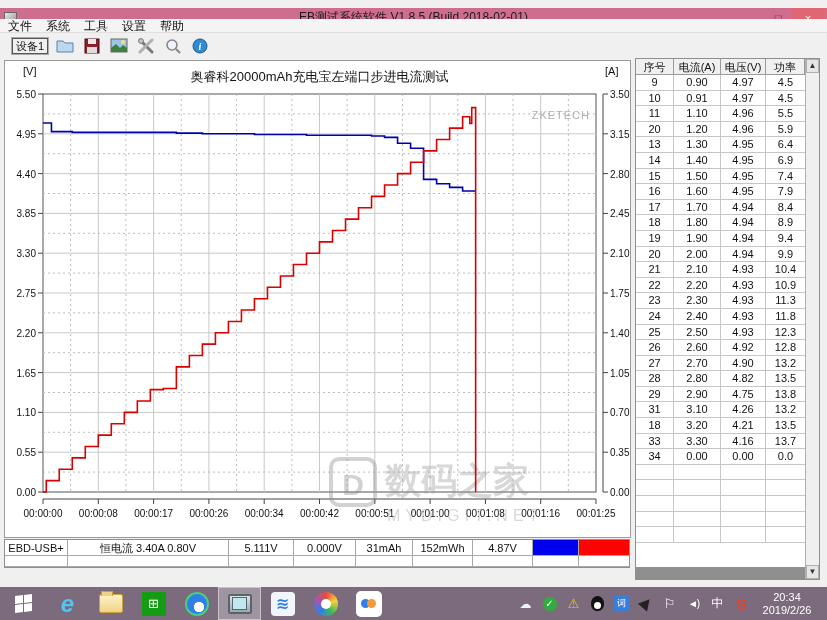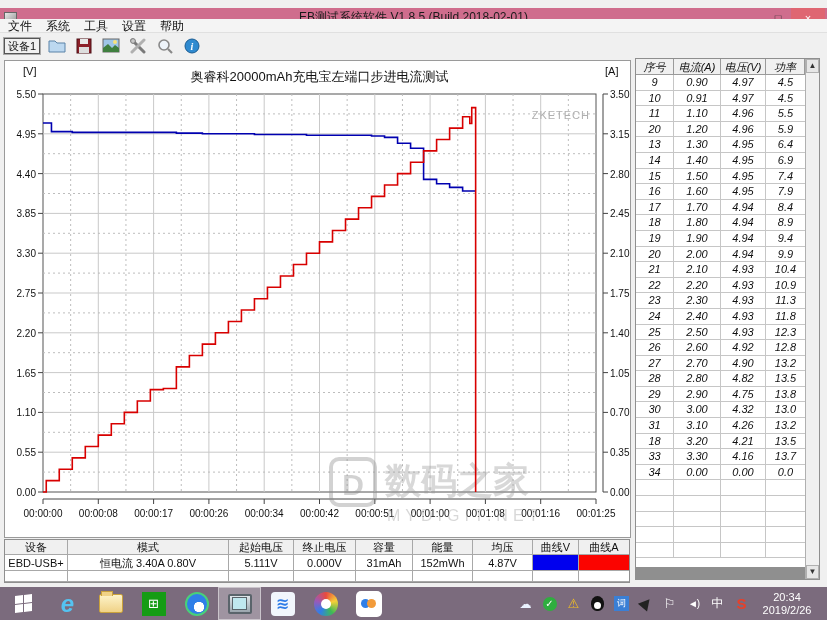--- a/index.html
+++ b/index.html
@@ -12,32 +12,32 @@
   .title-text { position:absolute; left:0; right:0; text-align:center; font-size:12px; color:#1a1a1a; }
   .win-buttons { position:absolute; right:2px; top:0; height:19px; display:flex; }
   .win-btn { width:26px; height:19px; display:flex; align-items:center; justify-content:center; font-size:11px; color:#333; cursor:default; }
   .win-btn.close { background:#df6672; color:#fff; width:34px; }
 
   
   .menubar { position:absolute; left:0; top:19px; width:827px; height:14px; background:#f4f4f4; display:flex; align-items:center; gap:14px; padding-left:8px; border-bottom:1px solid #e0e0e0;text-align:center; }
   .menu-item { font-size:12px; color:#111; line-height:14px; }
 
   
-  .toolbar { position:absolute; left:0; top:33px; width:827px; height:25px; background:#f0f0f0; display:flex; align-items:center; gap:7px; padding-left:4px; }
+  .toolbar { position:absolute; left:0; top:33px; width:827px; height:25px; background:#f0f0f0; display:flex; align-items:center; gap:7px; padding-left:12px; }
   .device-btn { border:1px solid #555; outline:1px solid #aaa; background:#f0f0f0; font-size:11px; padding:0 3px; height:16px; line-height:15px; color:#111; }
   .tool-icon { width:20px; height:18px; display:flex; align-items:center; justify-content:center; }
 
   
   .workspace { position:absolute; left:0; top:58px; width:827px; height:529px; background:#f0f0f0; }
 
   .chart-panel { position:absolute; left:4px; top:2px; width:627px; height:478px; background:#fff; border:1px solid #9a9a9a; }
   .chart-panel svg { display:block; }
 
   
-  .table-panel { position:absolute; left:635px; top:0; width:185px; height:522px; background:#fff; border:1px solid #8f8f8f; display:flex;font-style:italic; }
+  .table-panel { position:absolute; left:635px; top:0; width:185px; height:522px; background:#fff; border:1px solid #8f8f8f; display:flex; }
   .tp-main { width:169px; display:flex; flex-direction:column; }
   .t-row { display:flex; height:15.6px; border-bottom:1px solid #c6c6c6; }
   .t-row.header { height:16px; background:#f0f0f0; border-bottom:1px solid #9a9a9a; }
   .t-cell { font-size:11px; color:#111; text-align:center; line-height:15px; border-right:1px solid #c6c6c6; overflow:hidden; }
   .t-row.header .t-cell { font-weight:400; border-right:1px solid #9a9a9a; line-height:16px; }
   .c0{width:38px;} .c1{width:47px;} .c2{width:45px;} .c3{width:39px; border-right:none;}
   .tp-gray { height:12px; background:#8f8f8f; margin-top:auto; }
   .tp-scroll { width:16px; background:#f0f0f0; border-left:1px solid #b0b0b0; display:flex; flex-direction:column; justify-content:space-between; }
   .scroll-btn { height:14px; background:#e6e6e6; border:1px solid #b0b0b0; font-size:8px; text-align:center; line-height:12px; color:#333; }
 
@@ -407,26 +407,20 @@
             <div class="t-cell c2">4.82</div>
             <div class="t-cell c3">13.5</div>
           </div>
           <div class="t-row">
             <div class="t-cell c0">29</div>
             <div class="t-cell c1">2.90</div>
             <div class="t-cell c2">4.75</div>
             <div class="t-cell c3">13.8</div>
           </div>
           <div class="t-row">
-            <div class="t-cell c0">30</div>
-            <div class="t-cell c1">3.00</div>
-            <div class="t-cell c2">4.32</div>
-            <div class="t-cell c3">13.0</div>
-          </div>
-          <div class="t-row">
             <div class="t-cell c0">31</div>
             <div class="t-cell c1">3.10</div>
             <div class="t-cell c2">4.26</div>
             <div class="t-cell c3">13.2</div>
           </div>
           <div class="t-row">
             <div class="t-cell c0">18</div>
             <div class="t-cell c1">3.20</div>
             <div class="t-cell c2">4.21</div>
             <div class="t-cell c3">13.5</div>
@@ -475,31 +469,20 @@
           </div>
           <div class="tp-gray"></div>
         </div>
       <div class="tp-scroll">
         <div class="scroll-btn">▲</div>
         <div class="scroll-btn">▼</div>
       </div>
     </div>
 
     <div class="status-table">
-      <div class="s-row header">
-        <div class="s-cell sc0">设备</div>
-        <div class="s-cell sc1">模式</div>
-        <div class="s-cell sc2">起始电压</div>
-        <div class="s-cell sc3">终止电压</div>
-        <div class="s-cell sc4">容量</div>
-        <div class="s-cell sc5">能量</div>
-        <div class="s-cell sc6">均压</div>
-        <div class="s-cell sc7">曲线V</div>
-        <div class="s-cell sc8">曲线A</div>
-      </div>
       <div class="s-row">
         <div class="s-cell sc0">EBD-USB+</div>
         <div class="s-cell sc1">恒电流  3.40A  0.80V</div>
         <div class="s-cell sc2">5.111V</div>
         <div class="s-cell sc3">0.000V</div>
         <div class="s-cell sc4">31mAh</div>
         <div class="s-cell sc5">152mWh</div>
         <div class="s-cell sc6">4.87V</div>
         <div class="s-cell sc7 swatch-v"></div>
         <div class="s-cell sc8 swatch-a"></div>

